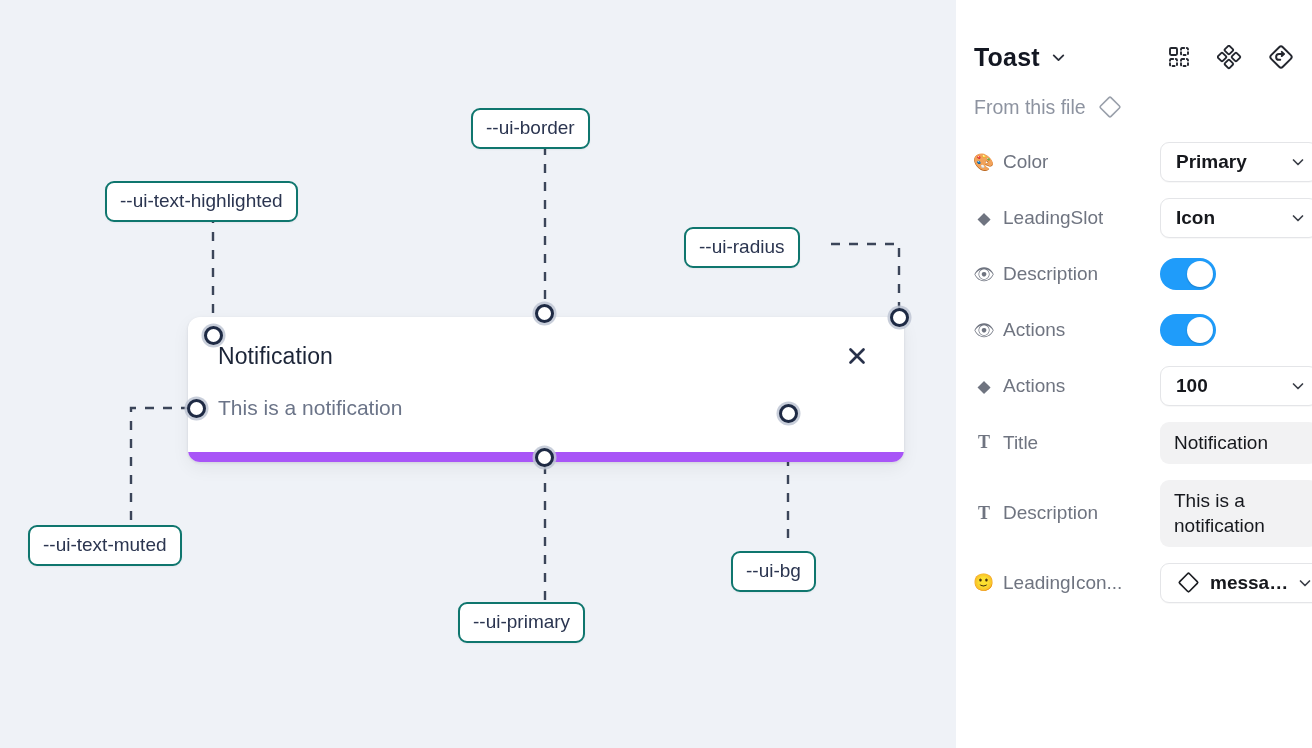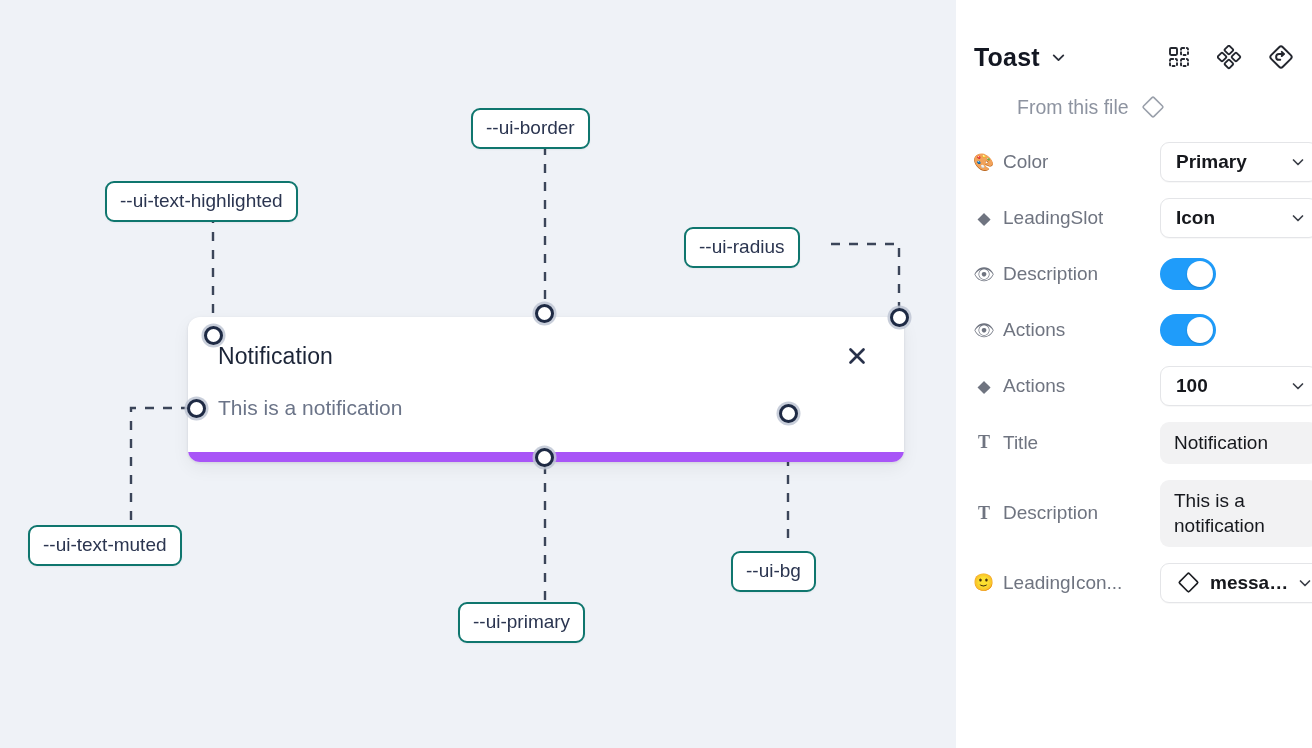--- a/index.html
+++ b/index.html
@@ -93,21 +93,20 @@
     font-size: 25px; font-weight: 700; color: #131722;
     letter-spacing: .2px;
   }
   .panel-title-caret { margin-left: 10px; color: #2b2f3a; display: flex; cursor: pointer; }
   .head-icons { margin-left: auto; display: flex; align-items: center; gap: 26px; }
   .head-icon { display: flex; align-items: center; justify-content: center; cursor: pointer; color: #23262e; }
 
   .from-file {
     display: flex; align-items: center; gap: 11px;
     margin-top: 8px;
-    margin-left: 43px;
   }
   .from-file-label { font-size: 19.5px; color: #8d93a0; }
 
   .panel-desc {
     margin-top: 20px;
     font-size: 19.5px; line-height: 1.32;
     color: #15181f;
     max-width: 330px;
   }
 

